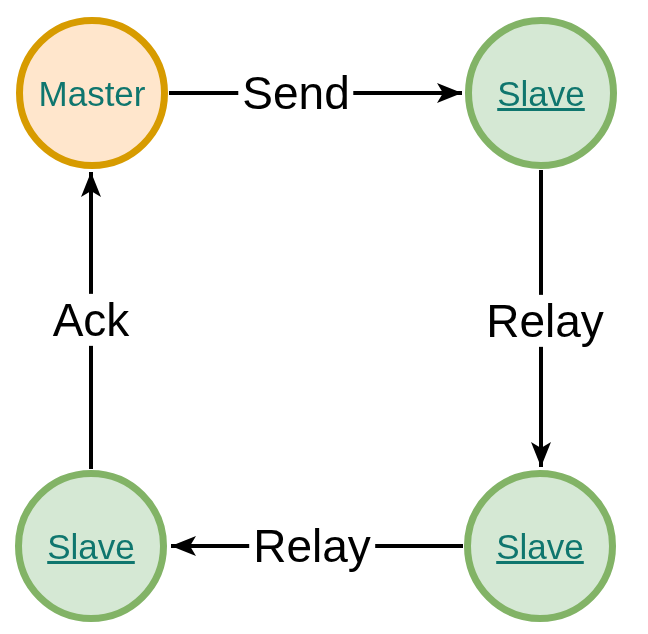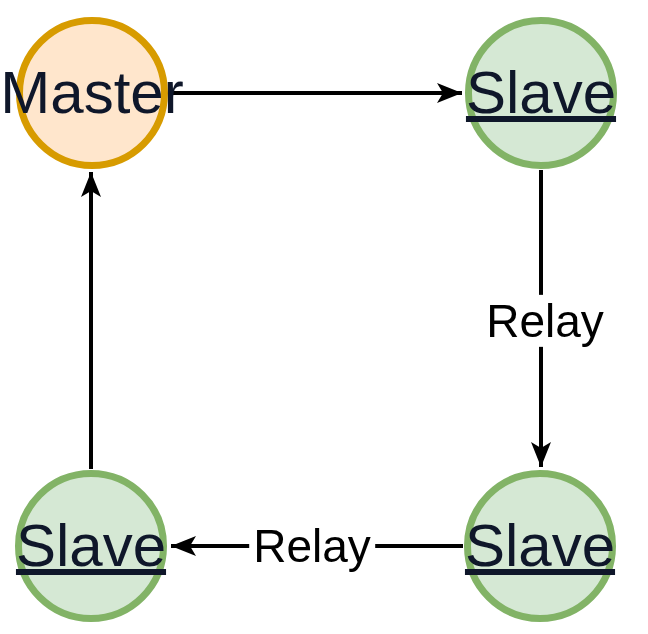--- a/index.html
+++ b/index.html
@@ -36,23 +36,23 @@
     fill: var(--edge-stroke);
   }
   .node {
     position: absolute;
     width: 152px;
     height: 152px;
     border-radius: 50%;
     display: flex;
     align-items: center;
     justify-content: center;
-    font-size: 60px;
+    font-size: 35px;
     line-height: 1;
-    color: #0f172a;
+    color: #0f766e;
     white-space: nowrap;
   }
   .node--master {
     background: var(--master-fill);
     border: 7px solid var(--master-stroke);
   }
   .node--slave {
     background: var(--slave-fill);
     border: 7px solid var(--slave-stroke);
     text-decoration: underline;
@@ -102,19 +102,21 @@
   </div>
 
   <div class="node node--slave node-slave-br-pos">
     <span>Slave</span>
   </div>
 
   <div class="node node--slave node-slave-bl-pos">
     <span>Slave</span>
   </div>
 
+  <div class="edge-label edge-label--send">Send</div>
 
   <div class="edge-label edge-label--relay-right">Relay</div>
 
   <div class="edge-label edge-label--relay-bottom">Relay</div>
 
+  <div class="edge-label edge-label--ack">Ack</div>
 
 </div>
 
 </body></html>

